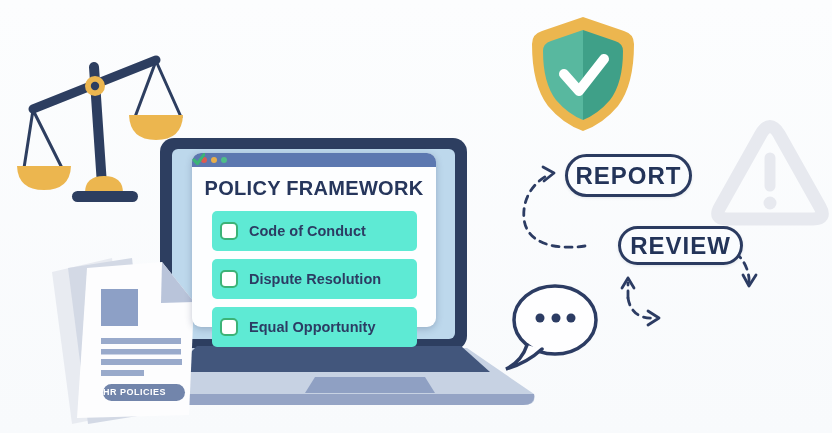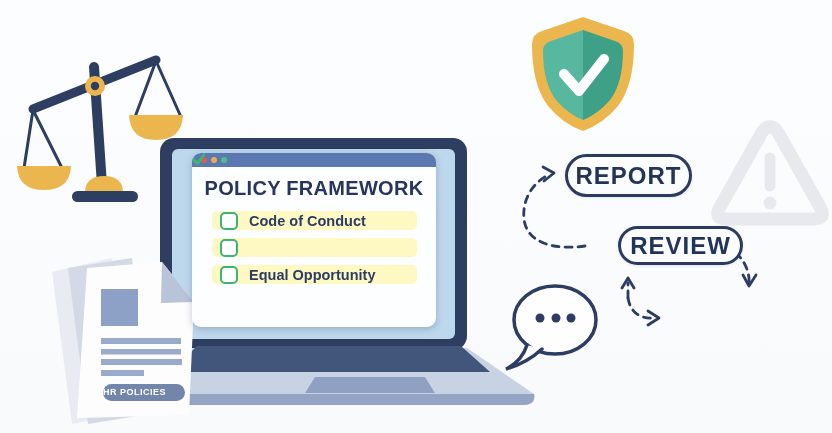--- a/index.html
+++ b/index.html
@@ -21,21 +21,21 @@
     display:flex;align-items:center;padding-left:9px;gap:4px;
   }
   .dot{width:6px;height:6px;border-radius:50%;}
   .dot.red{background:#dc5a52;} .dot.yellow{background:#e8ae4b;} .dot.green{background:#4fbe88;}
   .browser-title{
     margin-top:11px;text-align:center;font-size:20px;line-height:20px;
     font-weight:bold;color:#26365c;letter-spacing:.3px;
   }
   .checklist{margin:13px 19px 0 20px;}
   .check-row{
-    height:19px;margin-bottom:8px;background:#fef9c3;border-radius:5px;
+    height:40px;margin-bottom:8px;background:#5eead4;border-radius:5px;
     display:flex;align-items:center;padding-left:8px;box-sizing:border-box;
   }
   .checkbox{
     width:18px;height:18px;background:#fff;border:2.5px solid #3cb377;
     border-radius:5px;box-sizing:border-box;flex:0 0 auto;
     display:flex;align-items:center;justify-content:center;
   }
   .check-label{margin-left:11px;font-size:14.5px;font-weight:bold;color:#2c3c63;}
 
   
@@ -153,20 +153,21 @@
             </svg>
         </span>
         <span class="check-label">Code of Conduct</span>
       </div>
       <div class="check-row">
         <span class="checkbox">
           <svg width="13" height="13" viewBox="0 0 13 13">
               <path d="M2,7 L5.5,10.5 L12,1.5" fill="none" stroke="#3cb377" stroke-width="2.6" stroke-linecap="round" stroke-linejoin="round"></path>
             </svg>
         </span>
+        <span class="check-label">Dispute Resolution</span>
       </div>
       <div class="check-row">
         <span class="checkbox">
           <svg width="13" height="13" viewBox="0 0 13 13">
               <path d="M2,7 L5.5,10.5 L12,1.5" fill="none" stroke="#3cb377" stroke-width="2.6" stroke-linecap="round" stroke-linejoin="round"></path>
             </svg>
         </span>
         <span class="check-label">Equal Opportunity</span>
       </div>
     </div>

